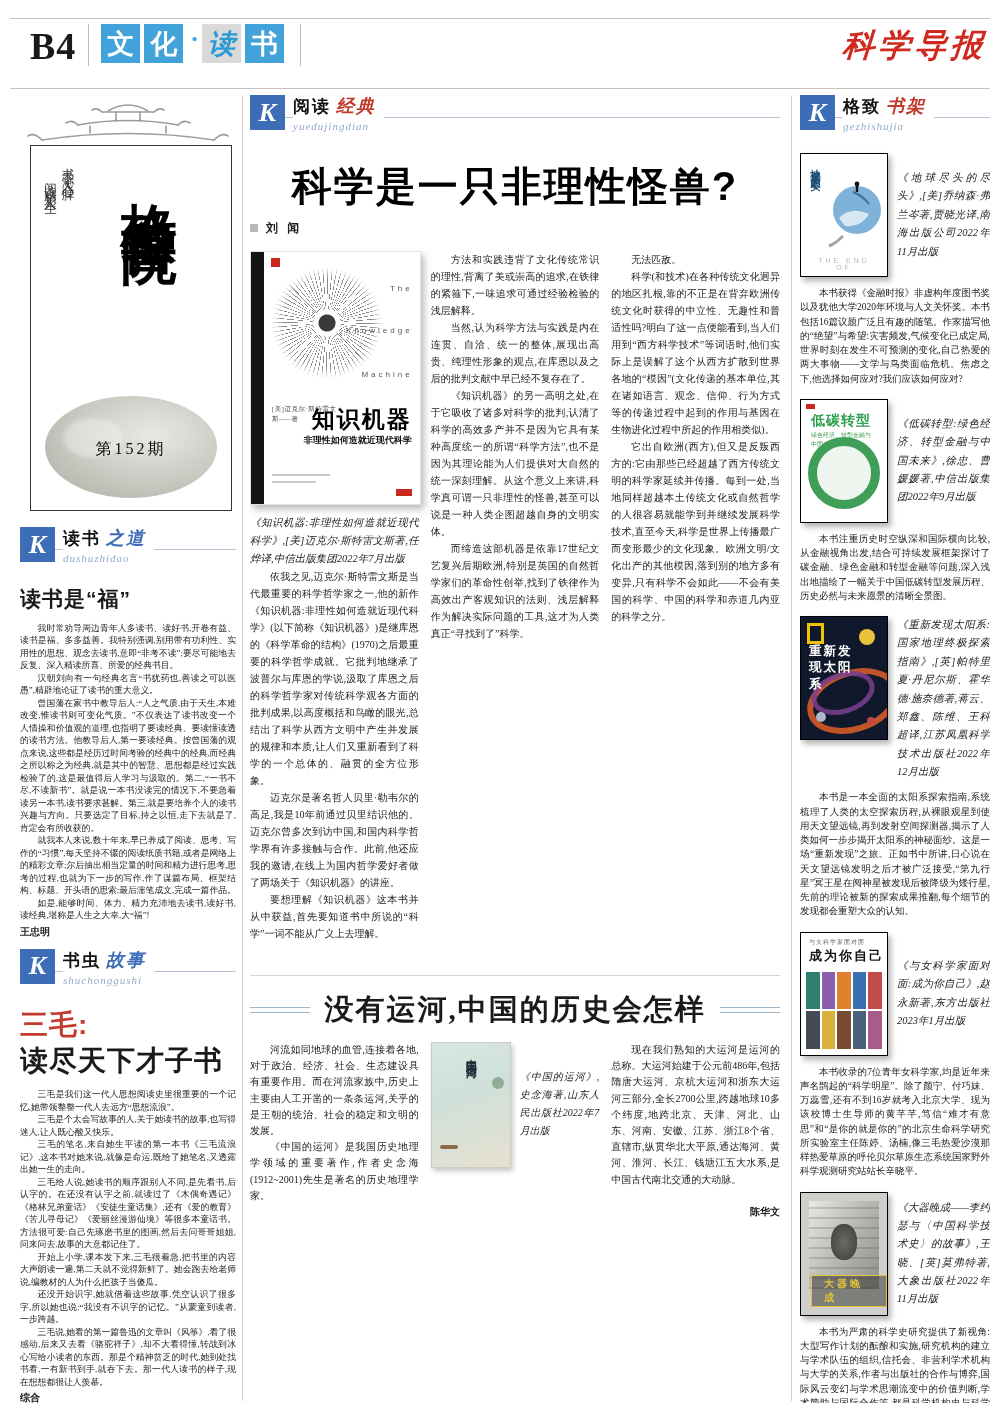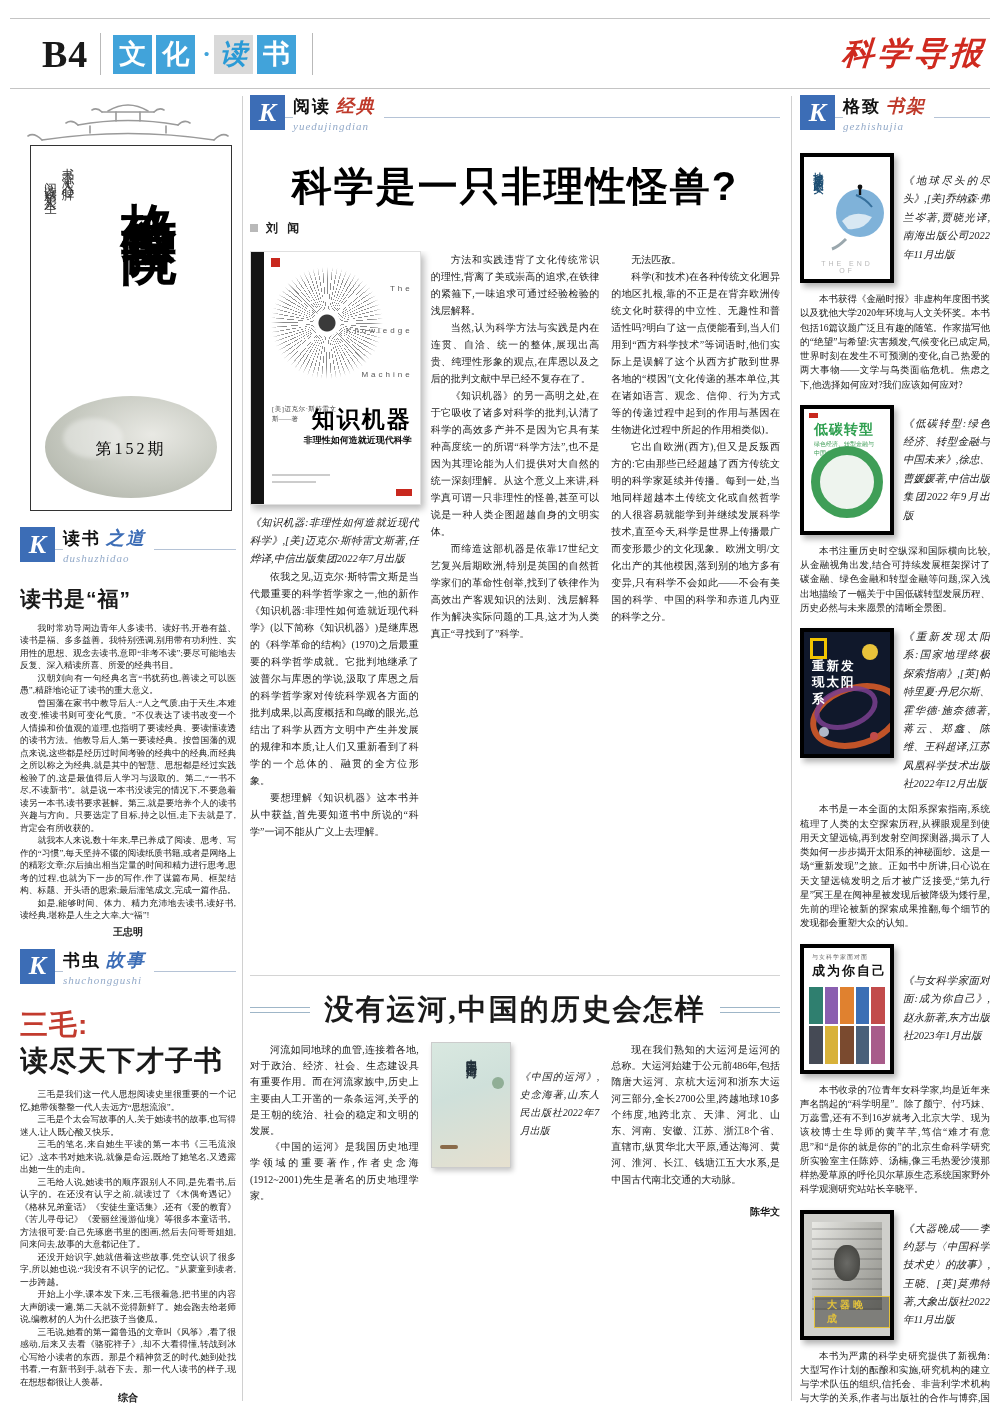--- a/index.html
+++ b/index.html
@@ -2,21 +2,21 @@
 <html><head>
 <meta charset="utf-8">
 <style>
   html,body{margin:0;padding:0;background:#e9e9e9}
   .page{position:relative;width:1000px;height:1413px;margin:0 auto;background:#fff;
         font-family:"Liberation Serif","DejaVu Serif",serif;color:#1a1a1a;overflow:hidden}
   .hl{position:absolute;background:#c4c4c4}
   .vr{position:absolute;width:1px;background:#d0d0d0}
 
   
-  .hdr{position:absolute;top:24px;left:42px;right:14px;height:60px;display:flex;align-items:center}
+  .hdr{position:absolute;top:24px;left:30px;right:14px;height:60px;display:flex;}
   .b4{font-size:38px;font-weight:bold;letter-spacing:1px}
   .vd{width:1px;height:42px;background:#b9b9b9;margin:0 12px}
   .sbox{width:39px;height:39px;background:#41a3da;color:#fff;font-family:"Liberation Sans",sans-serif;
         font-weight:bold;font-size:27px;display:inline-flex;align-items:center;justify-content:center;margin-right:4px}
   .sbox.script{background:#d9d9d9;color:#2a9ad6;font-style:italic;font-family:"Liberation Serif",serif}
   .sdot{color:#41a3da;font-weight:bold;font-size:26px;margin:0 3px}
   .paper{margin-left:auto;color:#cf2a1f;font-size:32px;font-weight:bold;font-style:italic;letter-spacing:4px;
          transform:skewX(-4deg);white-space:nowrap}
   .meta{width:212px;margin-left:22px;font-family:"Liberation Sans",sans-serif;font-size:11px;color:#222;line-height:1.7;border-left:4px solid #bdbdbd;padding-left:8px}
   .mrow{white-space:nowrap}
@@ -56,21 +56,21 @@
         background:rgba(255,255,255,.35);filter:blur(2px)}
   .issue{position:absolute;left:0;right:0;top:52%;transform:translateY(-50%);text-align:center;
          font-size:16px;letter-spacing:3px;color:#0d0d0d}
 
   
   .lart{margin-top:10px}
   .ltitle{font-family:"Liberation Sans",sans-serif;font-weight:bold;font-size:21px;letter-spacing:1px;margin:12px 0 9px}
   .ltitle .red{color:#c23b2e}
   .ltitle.two{line-height:1.3;font-size:28px}
   .lbody p{margin:0;text-indent:2em;text-align:justify;font-size:8.8px;line-height:1.42;color:#222}
-  .lauthor{text-align:center;font-family:"Liberation Sans",sans-serif;font-weight:bold;font-size:10px;margin-top:3px}
+  .lauthor{text-align:left;font-family:"Liberation Sans",sans-serif;font-weight:bold;font-size:10px;margin-top:3px}
 
   
   .headline{font-family:"Liberation Sans",sans-serif;font-weight:900;font-size:40px;letter-spacing:2px;
             text-align:center;margin:18px 0 6px;color:#000}
   .byline{font-family:"Liberation Sans",sans-serif;font-weight:bold;font-size:12px;
           letter-spacing:3px;margin-bottom:14px;color:#222}
   .bsq{display:inline-block;width:8px;height:8px;background:#b9b9b9;margin-right:8px}
   .cols3{display:flex;gap:12px;height:718px;overflow:hidden}
   .cols3 .col{flex:1;min-width:0;font-size:10px;line-height:1.7;text-align:justify}
   .cols3 .col p{margin:0;text-indent:2em}
@@ -113,21 +113,21 @@
   .canal-cover::before{content:"";position:absolute;left:8px;bottom:18px;width:18px;height:4px;background:#8a6b4a;border-radius:2px}
   .canal-cover::after{content:"";position:absolute;right:6px;top:34px;width:12px;height:12px;border-radius:50%;background:#7fa185;opacity:.8}
   .cc-title{position:absolute;top:7px;left:50%;transform:translateX(-50%);writing-mode:vertical-rl;
             font-size:11px;font-weight:bold;letter-spacing:2px;color:#22303a}
   .canal-cap{font-style:italic;font-size:10px;line-height:1.8;margin-top:26px;text-align:justify}
   .canal-author{text-align:right;font-family:"Liberation Sans",sans-serif;font-weight:bold;font-size:10px;margin-top:16px}
 
   
   .rb{margin-top:12px}
   .rb-row{display:flex;gap:9px}
-  .rb-cover{position:relative;width:86px;height:122px;flex:none;background:#fff;border:4px solid #000000;
+  .rb-cover{position:relative;width:86px;height:122px;flex:none;background:#fff;border:1px solid #000000;
             box-shadow:3px 4px 6px rgba(0,0,0,.3);overflow:hidden}
   .rb-cap{flex:1;font-style:italic;font-size:10.5px;line-height:1.75;text-align:justify;align-self:center}
   .rb-blurb{margin:9px 0 13px;font-size:9.5px;line-height:1.5;text-indent:2em;text-align:justify}
 
   .earth-title{position:absolute;top:7px;left:7px;writing-mode:vertical-rl;font-size:10px;font-weight:900;
                color:#1d4e73;letter-spacing:2px;height:74px}
   .earth-en{position:absolute;bottom:5px;left:8px;right:8px;color:#b9b9b9;font-size:7px;letter-spacing:3px;
             font-family:"Liberation Sans",sans-serif;text-align:center}
   .earth-svg{position:absolute;right:2px;top:26px}
 
@@ -249,22 +249,22 @@
           <span class="krow"><b class="kl">书虫</b><i class="ks blue">故事</i></span>
           <i class="kp">shuchonggushi</i>
         </span>
       </div>
       <h3 class="ltitle two"><span class="red">三毛:</span><br><span>读尽天下才子书</span></h3>
       <div class="lbody">
         <p>三毛是我们这一代人思想阅读史里很重要的一个记忆,她带领整整一代人去远方“思想流浪”。</p>
         <p>三毛是个太会写故事的人,关于她读书的故事,也写得迷人,让人既心酸又快乐。</p>
         <p>三毛的笔名,来自她生平读的第一本书《三毛流浪记》,这本书对她来说,就像是命运,既给了她笔名,又透露出她一生的走向。</p>
         <p>三毛给人说,她读书的顺序跟别人不同,是先看书,后认字的。在还没有认字之前,就读过了《木偶奇遇记》《格林兄弟童话》《安徒生童话集》,还有《爱的教育》《苦儿寻母记》《爱丽丝漫游仙境》等很多本童话书。方法很可爱:自己先琢磨书里的图画,然后去问哥哥姐姐,问来问去,故事的大意都记住了。</p>
+        <p>开始上小学,课本发下来,三毛很着急,把书里的内容大声朗读一遍,第二天就不觉得新鲜了。她会跑去给老师说,编教材的人为什么把孩子当傻瓜。</p>
         <p>还没开始识字,她就借着这些故事,凭空认识了很多字,所以她也说:“我没有不识字的记忆。”从蒙童到读者,一步跨越。</p>
-        <p>开始上小学,课本发下来,三毛很着急,把书里的内容大声朗读一遍,第二天就不觉得新鲜了。她会跑去给老师说,编教材的人为什么把孩子当傻瓜。</p>
         <p>三毛说,她看的第一篇鲁迅的文章叫《风筝》,看了很感动,后来又去看《骆驼祥子》,却不大看得懂,转战到冰心写给小读者的东西。那是个精神贫乏的时代,她到处找书看,一有新书到手,就吞下去。那一代人读书的样子,现在想想都很让人羡慕。</p>
       </div>
       <div class="lauthor">综合</div>
     </section>
   </aside>
 
   <main class="col-center">
 
     <div class="kh">
       <span class="kbox">K</span>
@@ -290,20 +290,21 @@
             <span class="km-author">[美]迈克尔·斯特雷文斯——著</span>
             <div class="km-title">知识机器</div>
             <div class="km-sub">非理性如何造就近现代科学</div>
             <span class="km-bar" style="bottom:28px"></span>
             <span class="km-bar" style="bottom:21px;width:44px"></span>
             <span class="km-mini"></span>
           </div>
         </div>
         <div class="fig-cap">《知识机器:非理性如何造就近现代科学》,[美]迈克尔·斯特雷文斯著,任烨译,中信出版集团2022年7月出版</div>
         <p>依我之见,迈克尔·斯特雷文斯是当代最重要的科学哲学家之一,他的新作《知识机器:非理性如何造就近现代科学》(以下简称《知识机器》)是继库恩的《科学革命的结构》(1970)之后最重要的科学哲学成就。它批判地继承了波普尔与库恩的学说,汲取了库恩之后的科学哲学家对传统科学观各方面的批判成果,以高度概括和鸟瞰的眼光,总结出了科学从西方文明中产生并发展的规律和本质,让人们又重新看到了科学的一个总体的、融贯的全方位形象。</p>
+        <p>迈克尔是著名哲人贝里·勒韦尔的高足,我是10年前通过贝里结识他的。迈克尔曾多次到访中国,和国内科学哲学界有许多接触与合作。此前,他还应我的邀请,在线上为国内哲学爱好者做了两场关于《知识机器》的讲座。</p>
         <p>要想理解《知识机器》这本书并从中获益,首先要知道书中所说的“科学”一词不能从广义上去理解。</p>
       </div>
       <div class="col">
         <p>方法和实践违背了文化传统常识的理性,背离了美或崇高的追求,在铁律的紧箍下,一味追求可通过经验检验的浅层解释。</p>
         <p>当然,认为科学方法与实践是内在连贯、自洽、统一的整体,展现出高贵、纯理性形象的观点,在库恩以及之后的批判文献中早已经不复存在了。</p>
         <p>《知识机器》的另一高明之处,在于它吸收了诸多对科学的批判,认清了科学的高效多产并不是因为它具有某种高度统一的所谓“科学方法”,也不是因为其理论能为人们提供对大自然的统一深刻理解。从这个意义上来讲,科学真可谓一只非理性的怪兽,甚至可以说是一种人类企图超越自身的文明实体。</p>
         <p>而缔造这部机器是依靠17世纪文艺复兴后期欧洲,特别是英国的自然哲学家们的革命性创举,找到了铁律作为高效出产客观知识的法则、浅层解释作为解决实际问题的工具,这才为人类真正“寻找到了”科学。</p>
       </div>
       <div class="col">
         <p>无法匹敌。</p>

